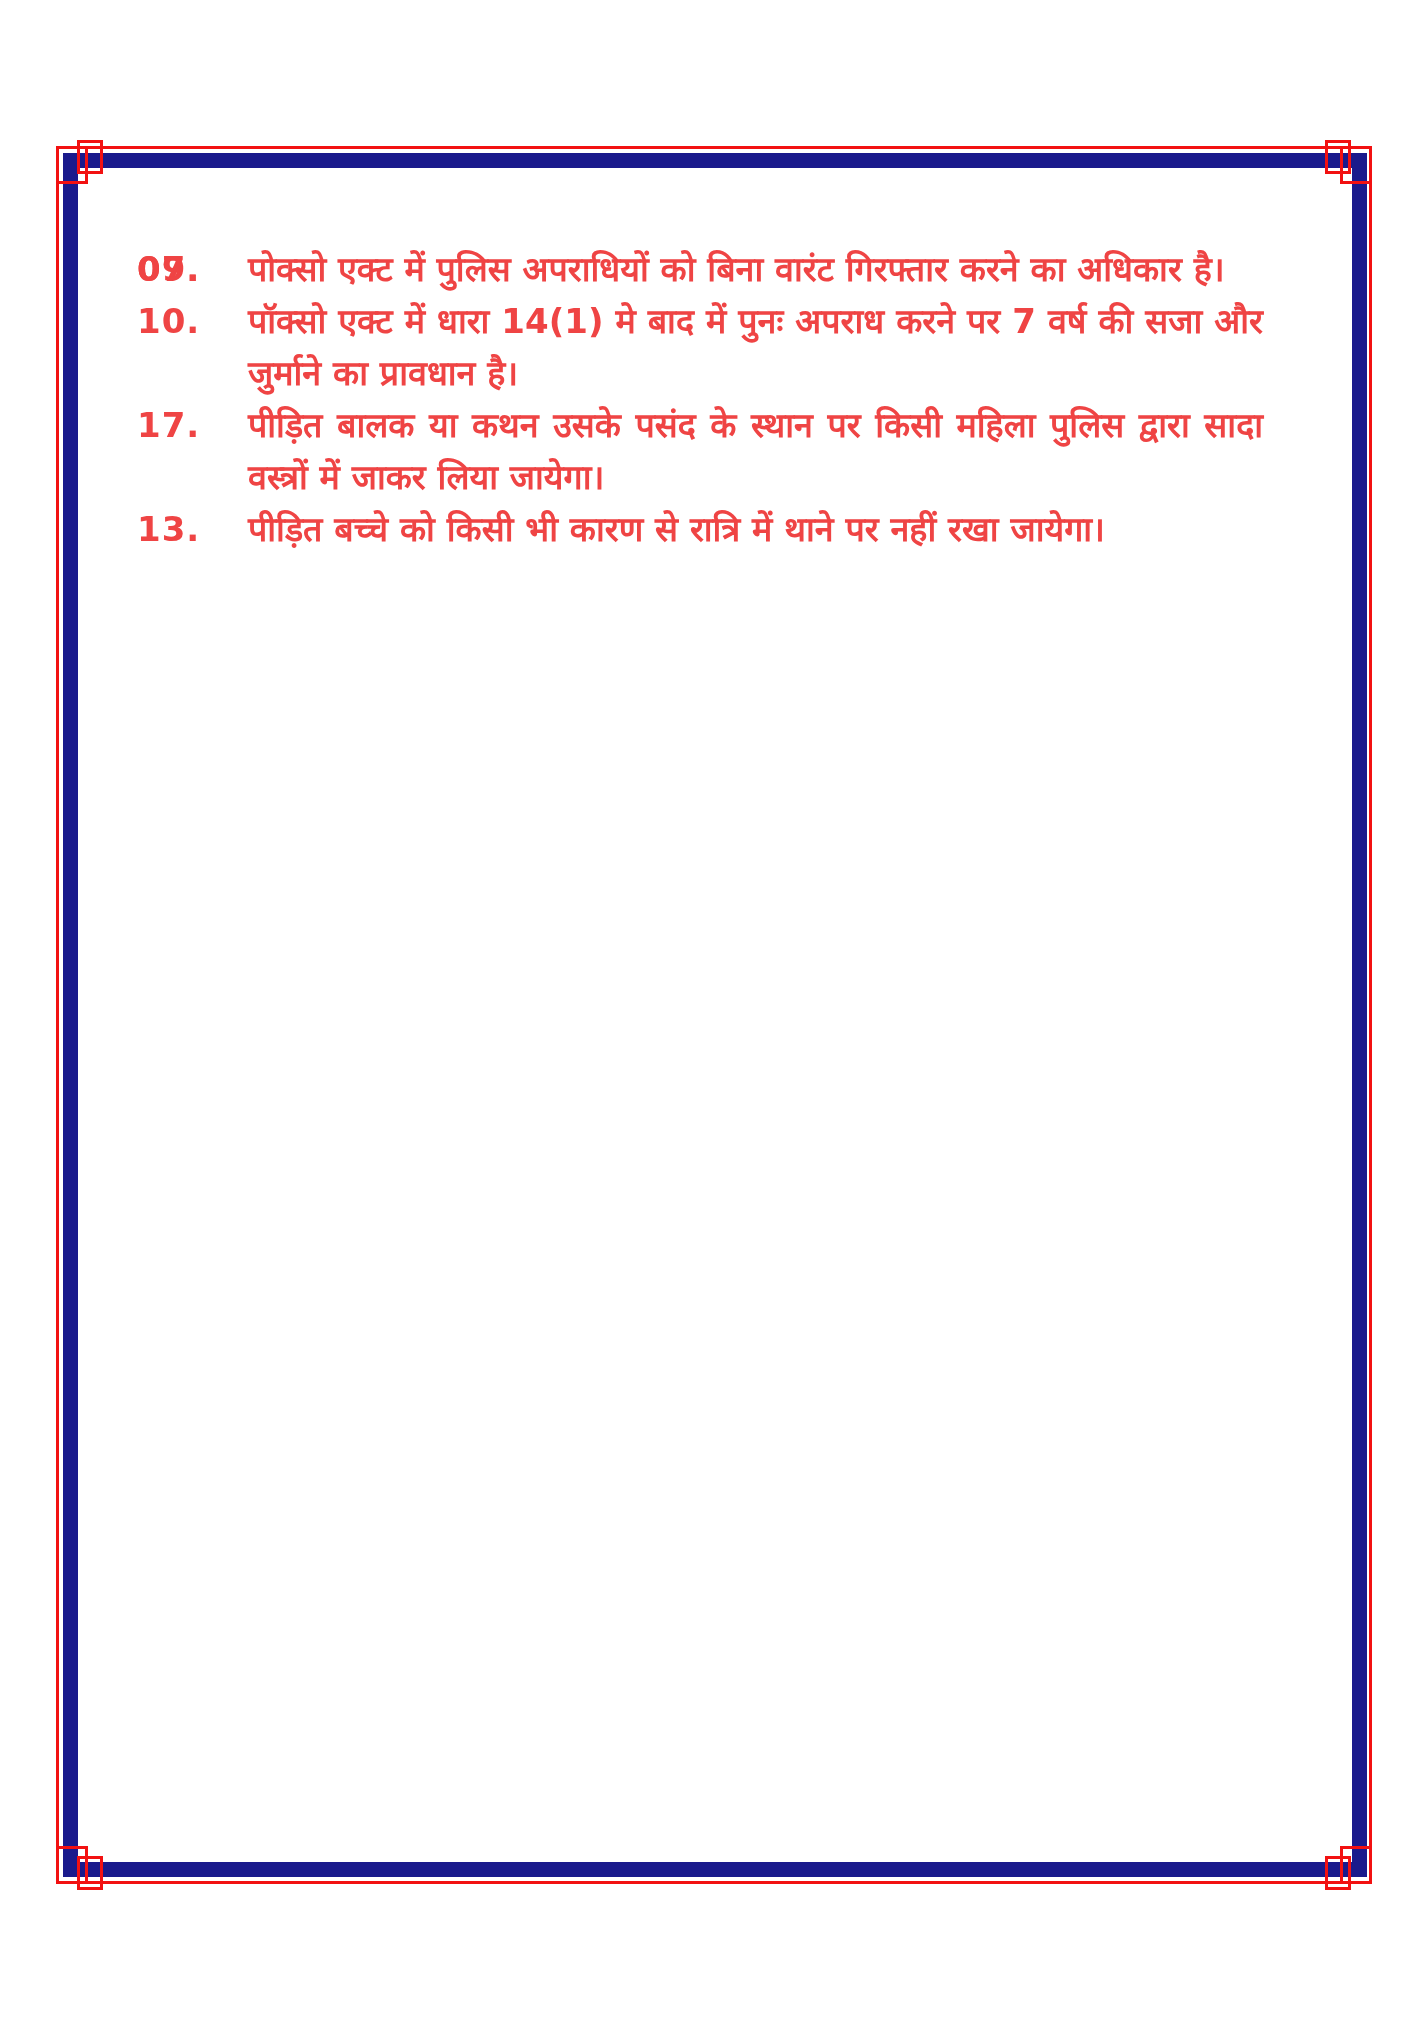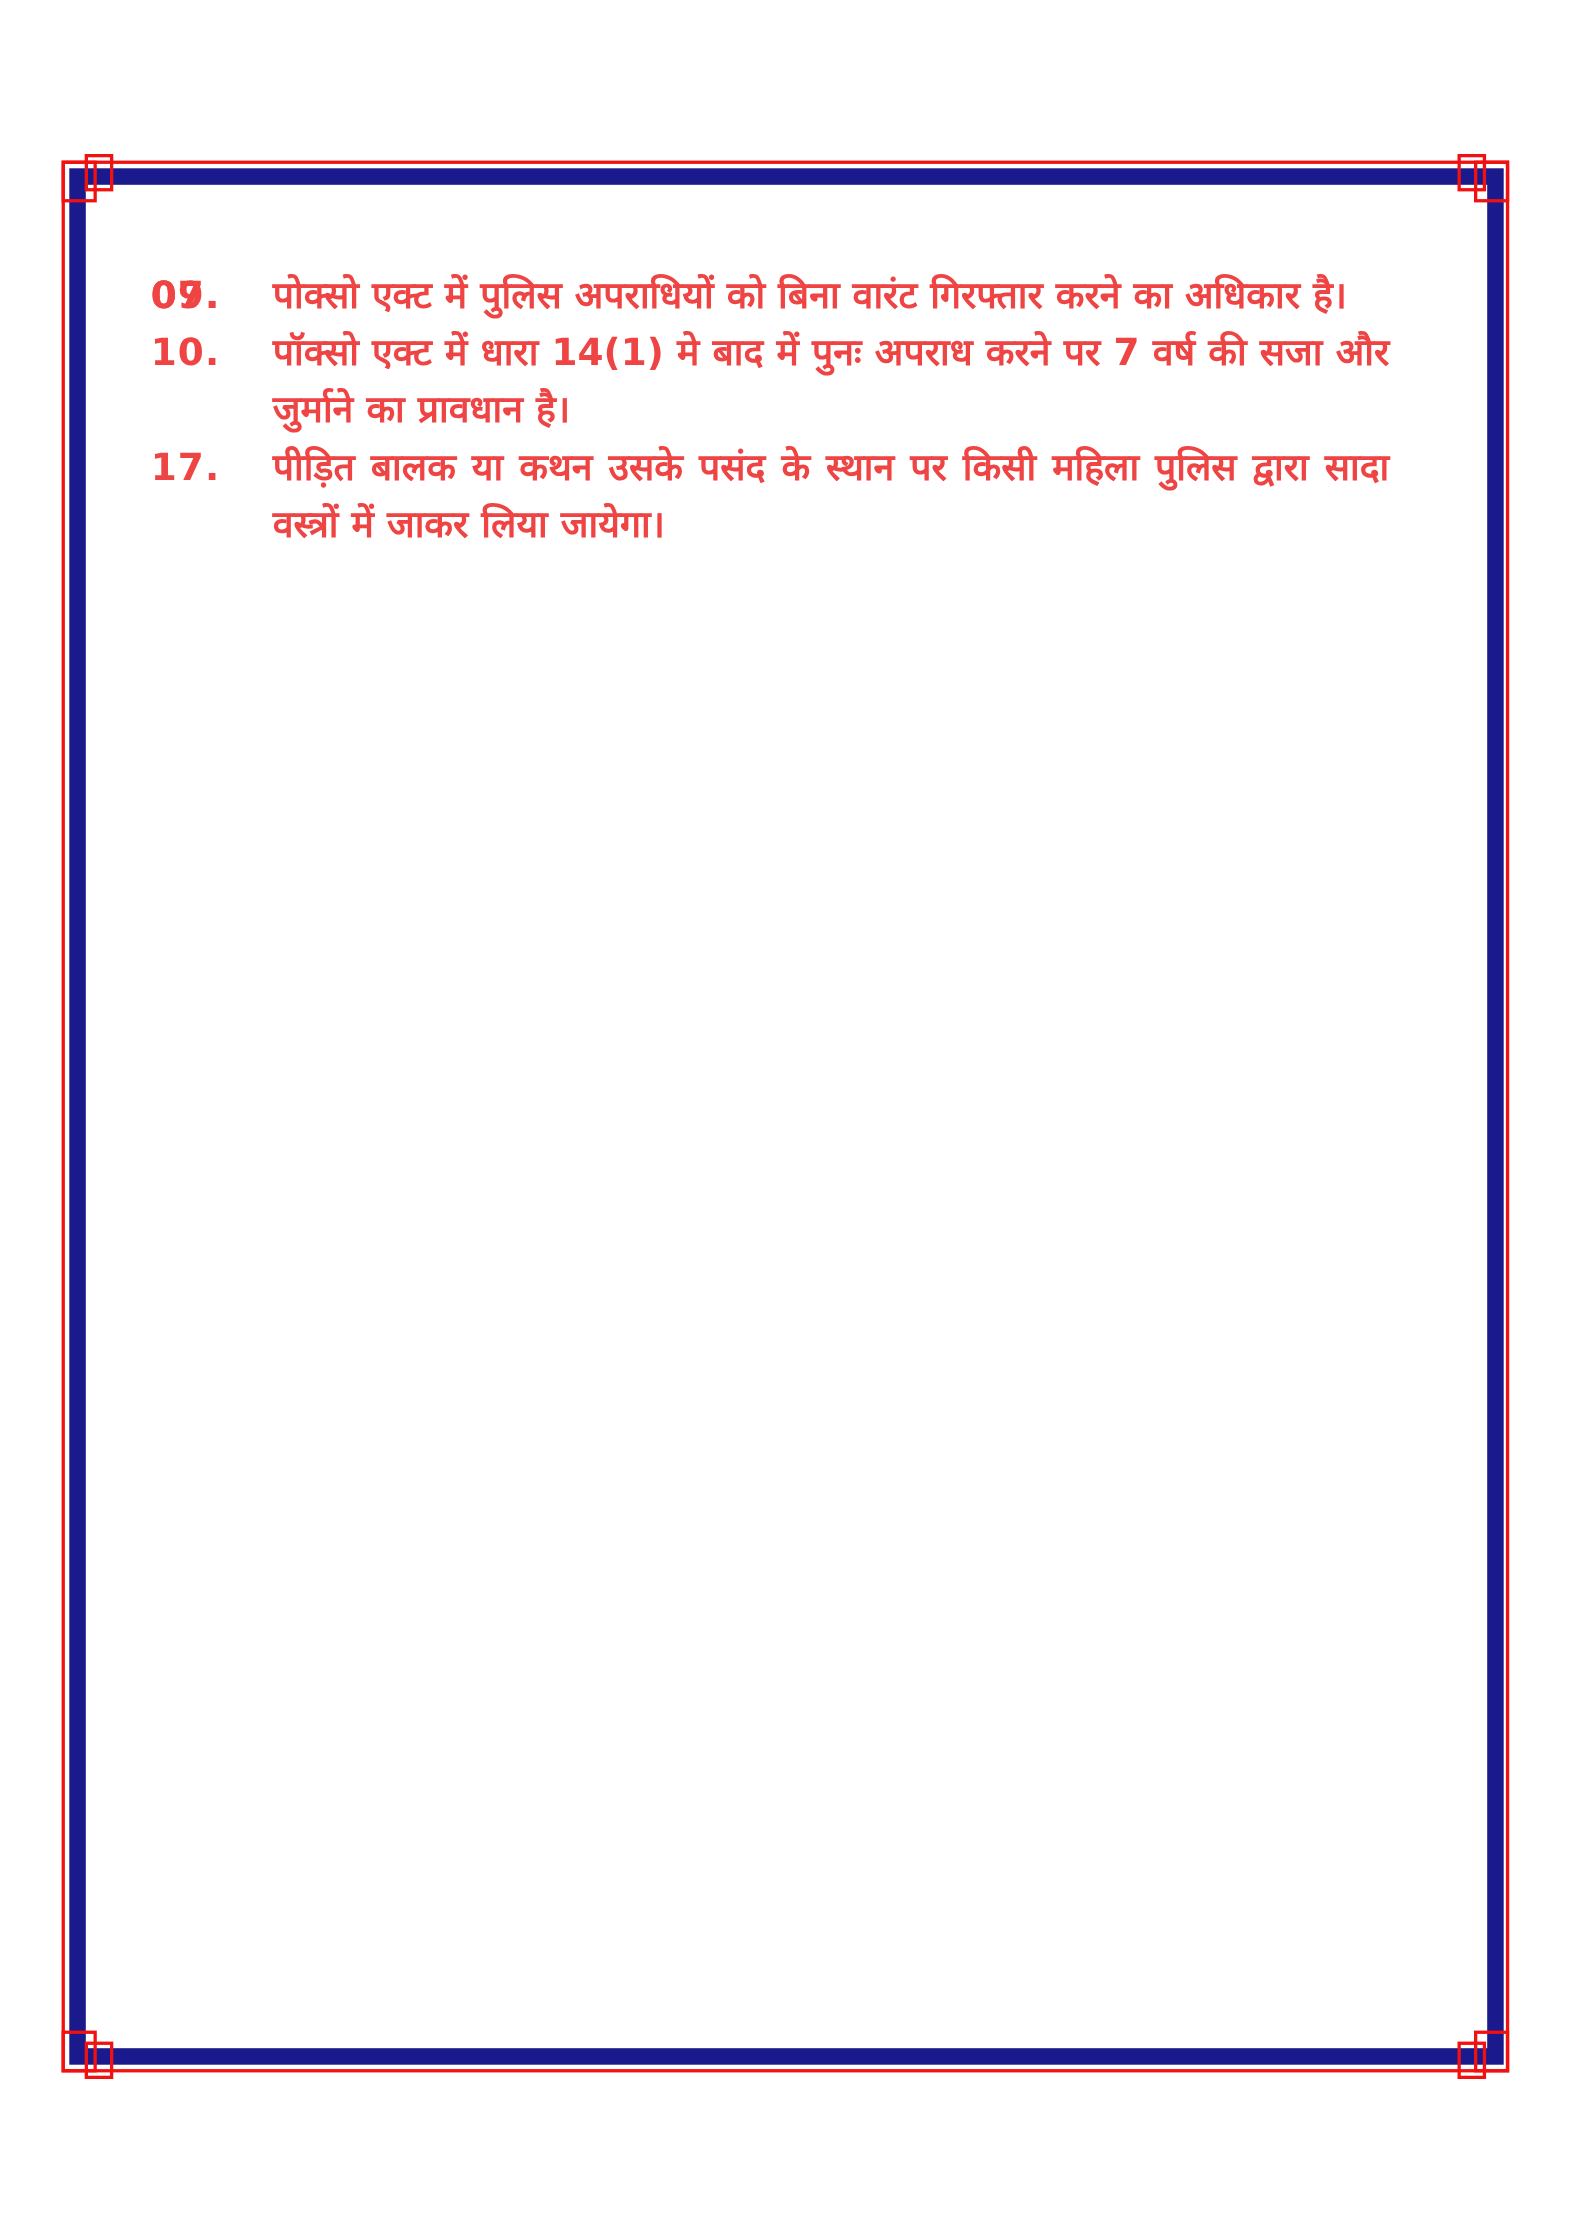--- a/index.html
+++ b/index.html
@@ -122,15 +122,19 @@
       <span class="num">10.</span>
       <span class="txt">पॉक्सो एक्ट में धारा 14(1) मे बाद में पुनः अपराध करने पर 7 वर्ष की सजा और जुर्माने का प्रावधान है।</span>
     </div>
 
 
     <div class="item">
       <span class="num">17.</span>
       <span class="txt">पीड़ित बालक या कथन उसके पसंद के स्थान पर किसी महिला पुलिस द्वारा सादा वस्त्रों में जाकर लिया जायेगा।</span>
     </div>
 
+    <div class="item">
+      <span class="num">13.</span>
+      <span class="txt">पीड़ित बच्चे को किसी भी कारण से रात्रि में थाने पर नहीं रखा जायेगा।</span>
+    </div>
 
   </div>
 </div>
 
 </body></html>

